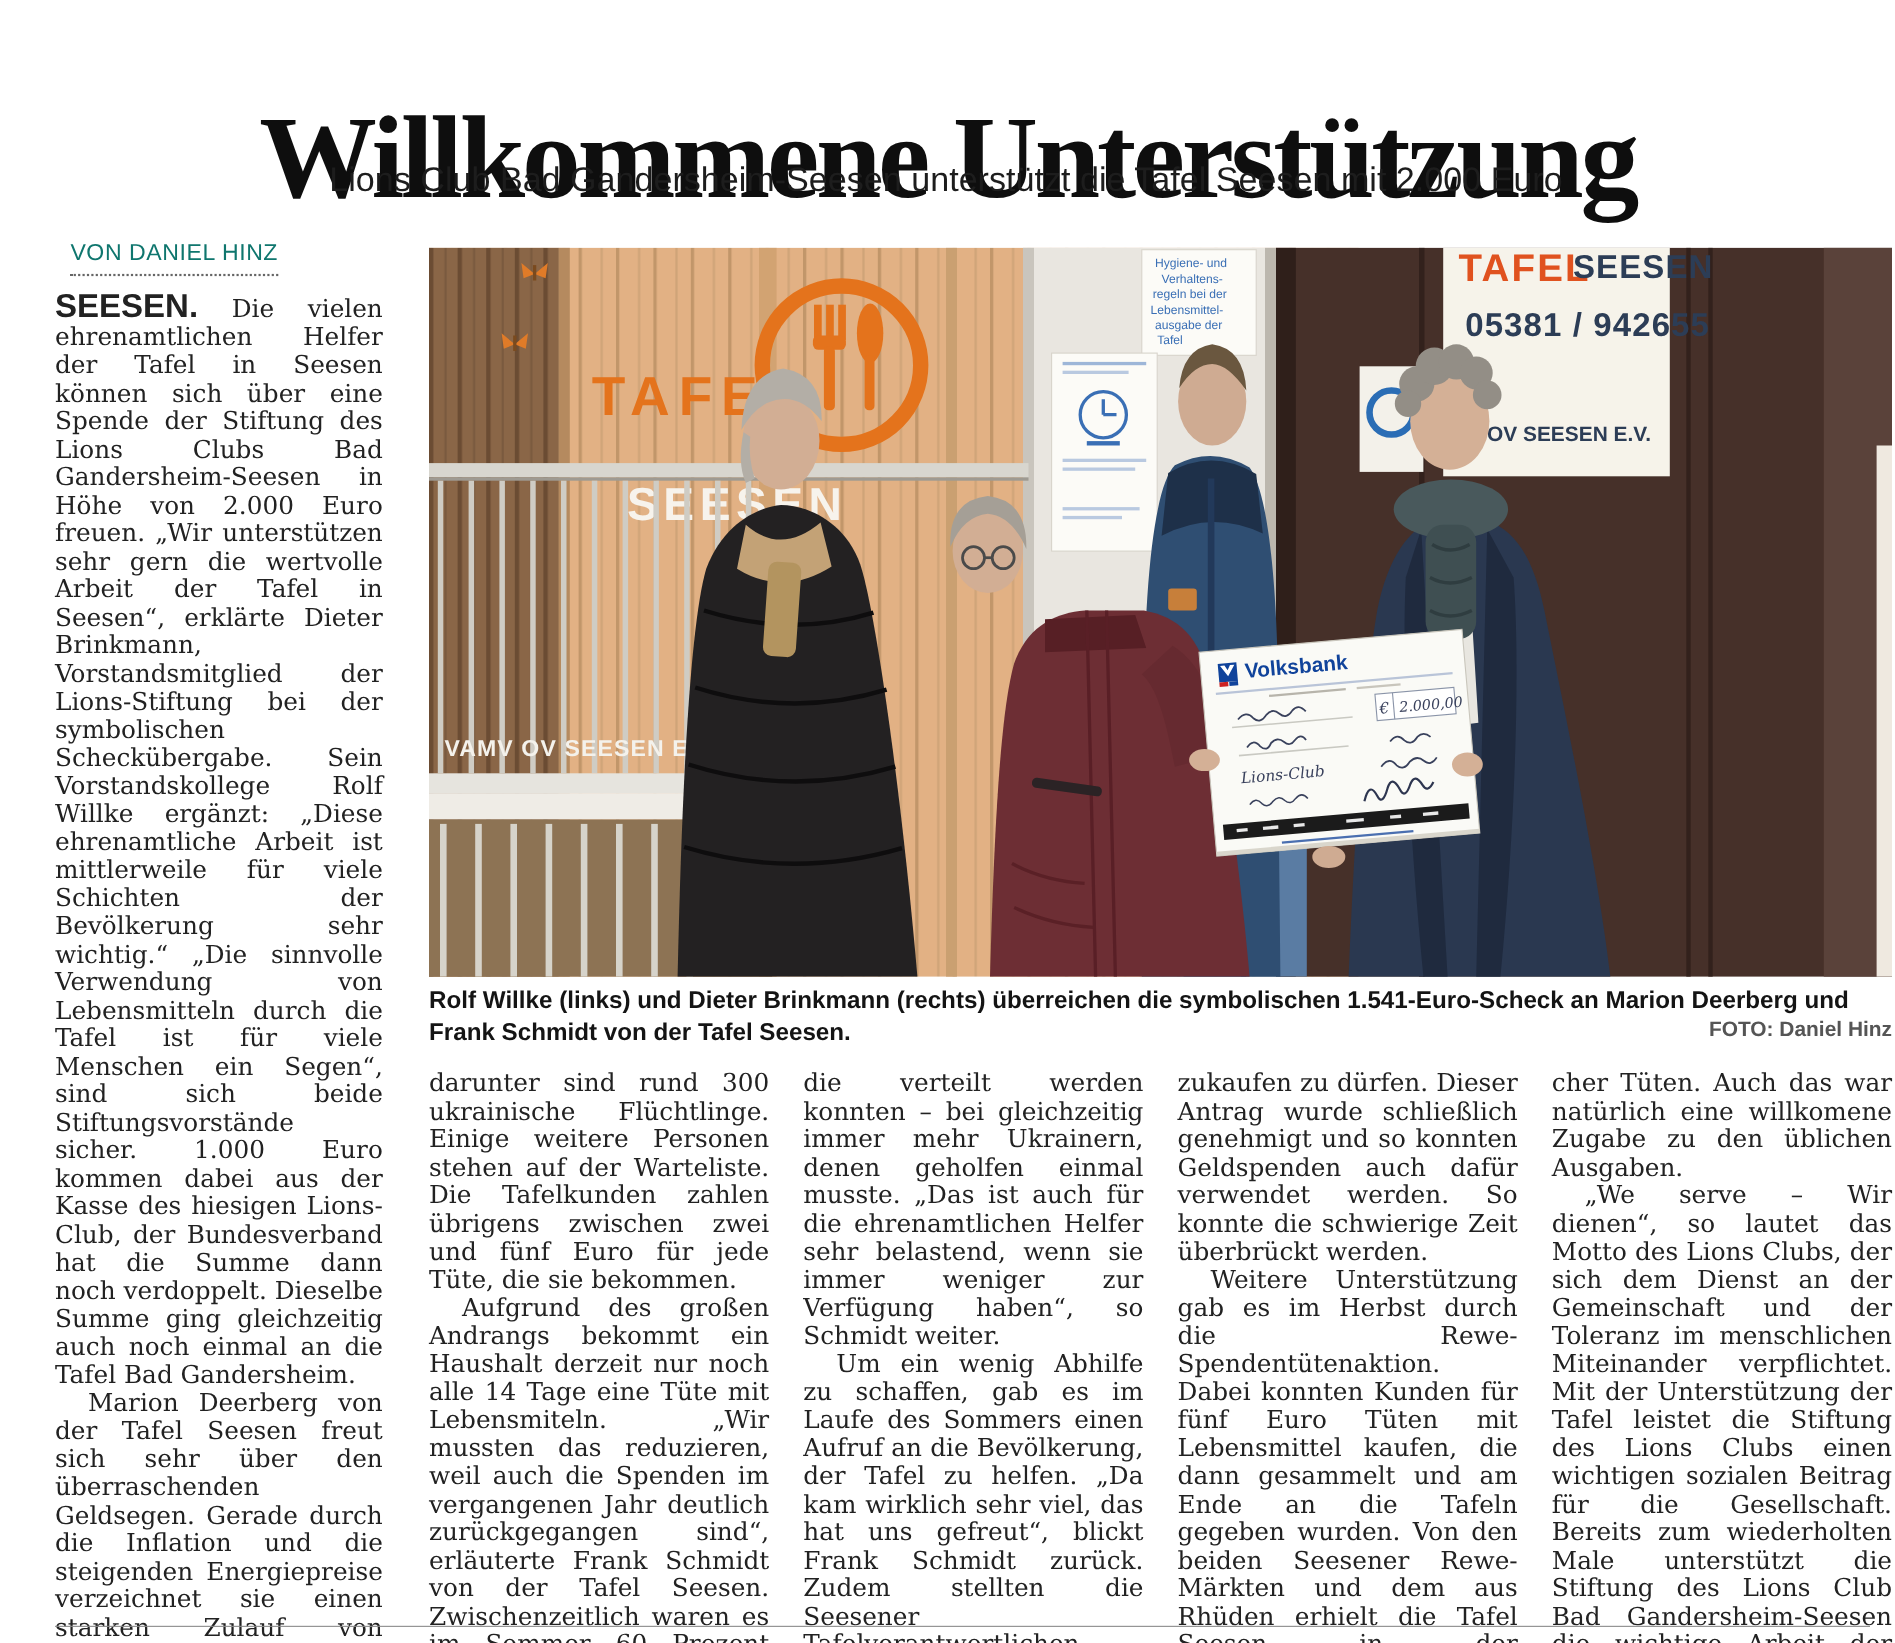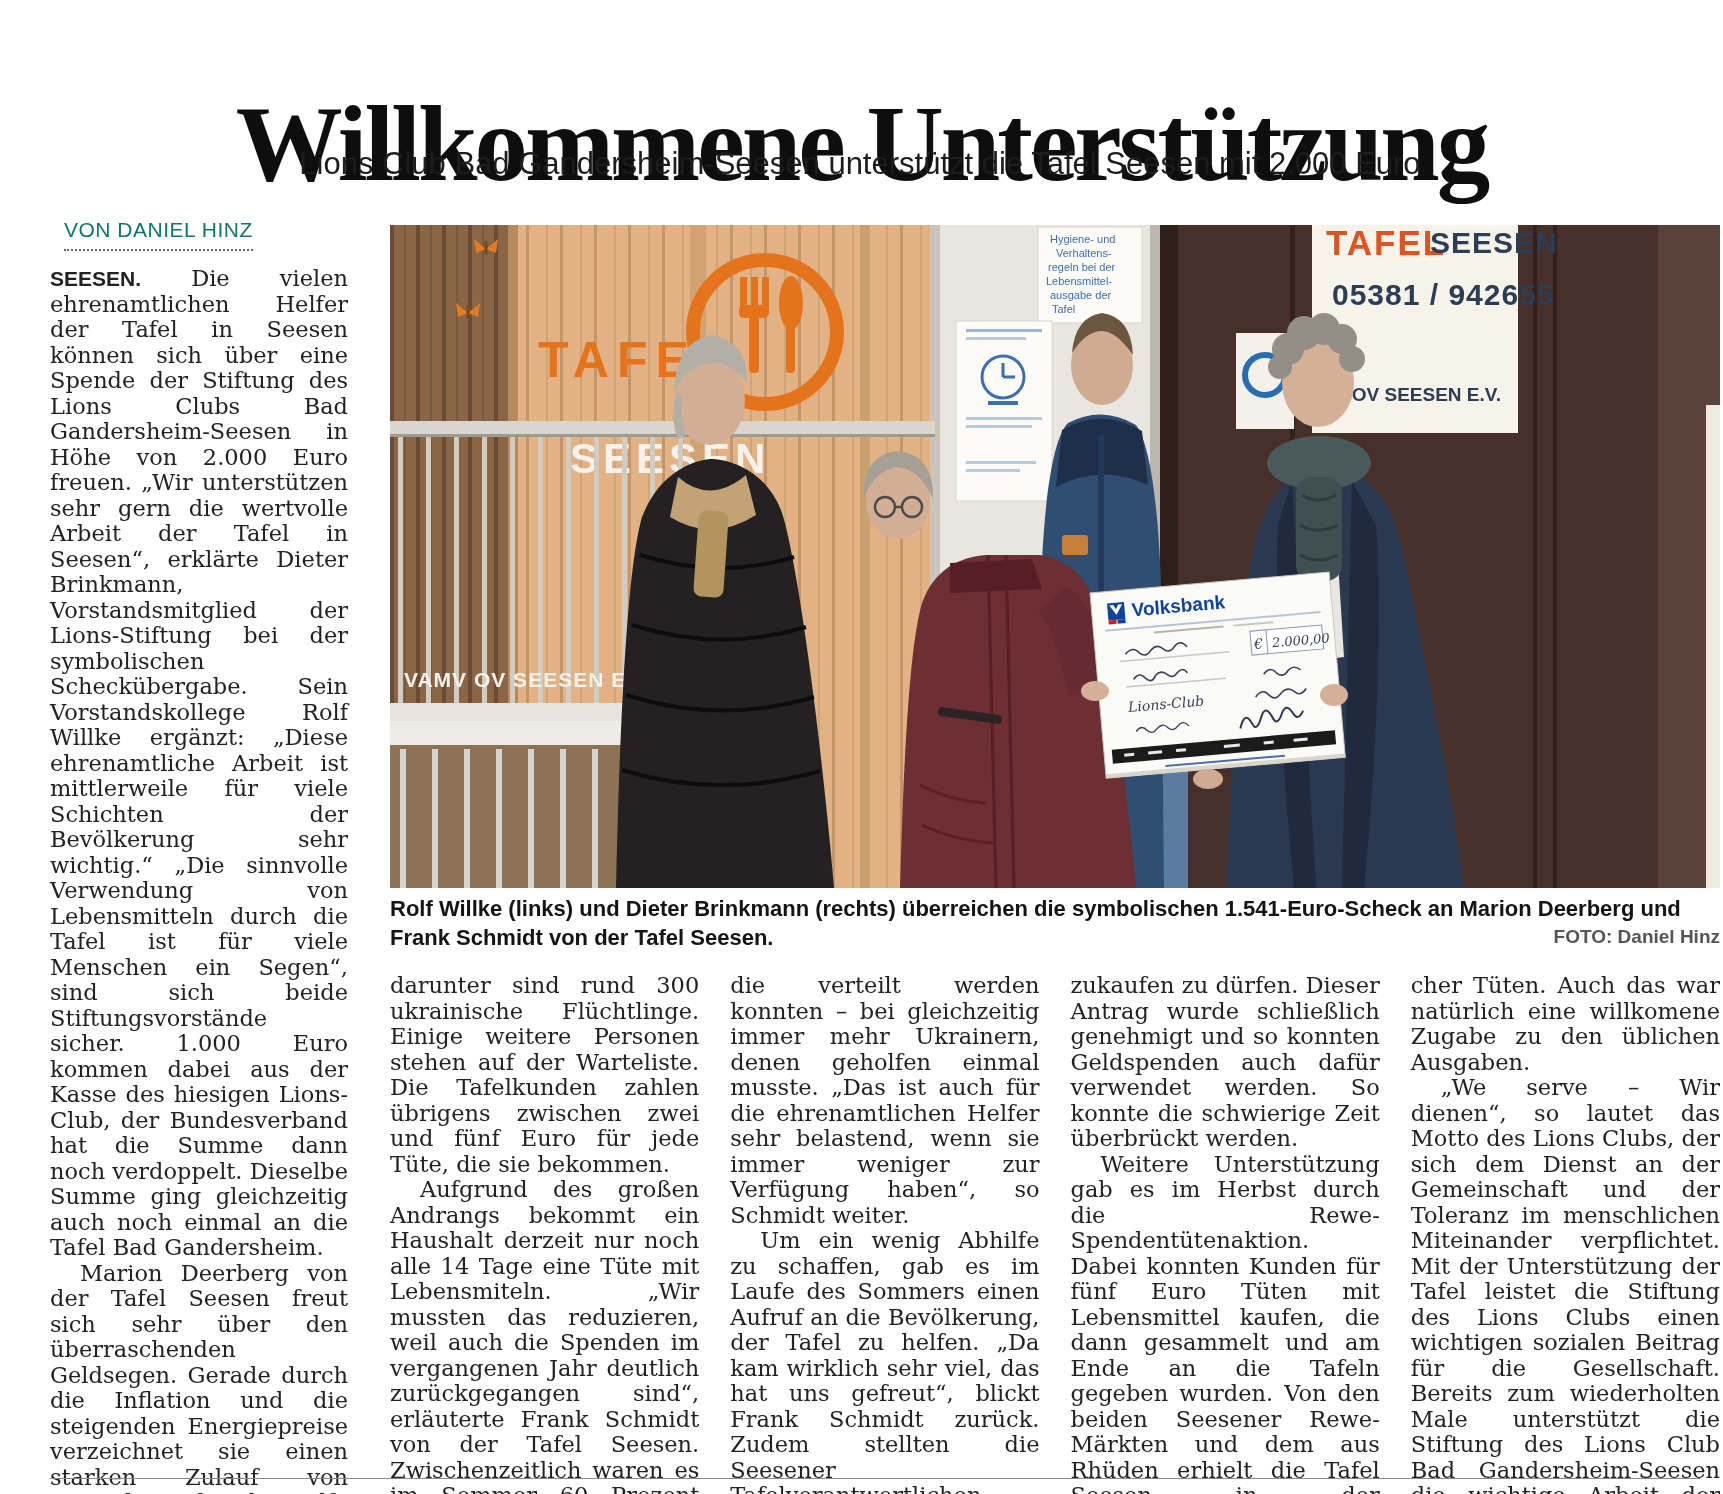--- a/index.html
+++ b/index.html
@@ -17,21 +17,21 @@
 
   
   .bodytext{font-family:"DejaVu Serif","Liberation Serif",serif;
     font-size:22.5px;line-height:25.5px;text-align:justify;
     hyphens:auto;-webkit-hyphens:auto;color:#222;}
   .bodytext p{margin:0;}
   .bodytext p.indent{text-indent:30px;}
   .col1{position:absolute;top:266px;left:50px;width:298px;}
   .cols{position:absolute;top:973px;left:390px;width:1330px;display:flex;gap:31px;}
   .cols .col{flex:1 1 0;}
-  strong.lead{font-family:"Liberation Sans",sans-serif;font-weight:bold;font-size:21px;}
+  strong.lead{font-family:"Liberation Sans",sans-serif;font-weight:bold;font-size:30px;}
 
   
   .photo{position:absolute;top:225px;left:390px;width:1330px;height:851px;overflow:hidden;}
   .caption{position:absolute;top:894px;left:390px;width:1330px;
     font-size:22px;font-weight:bold;color:#141414;line-height:29px;}
   .credit{position:absolute;right:0;bottom:1px;font-weight:bold;font-size:19px;color:#555;}
 
   .rule-bottom{position:absolute;top:1478px;left:50px;width:1650px;border-top:1px solid #8a8a8a;}
 
   

